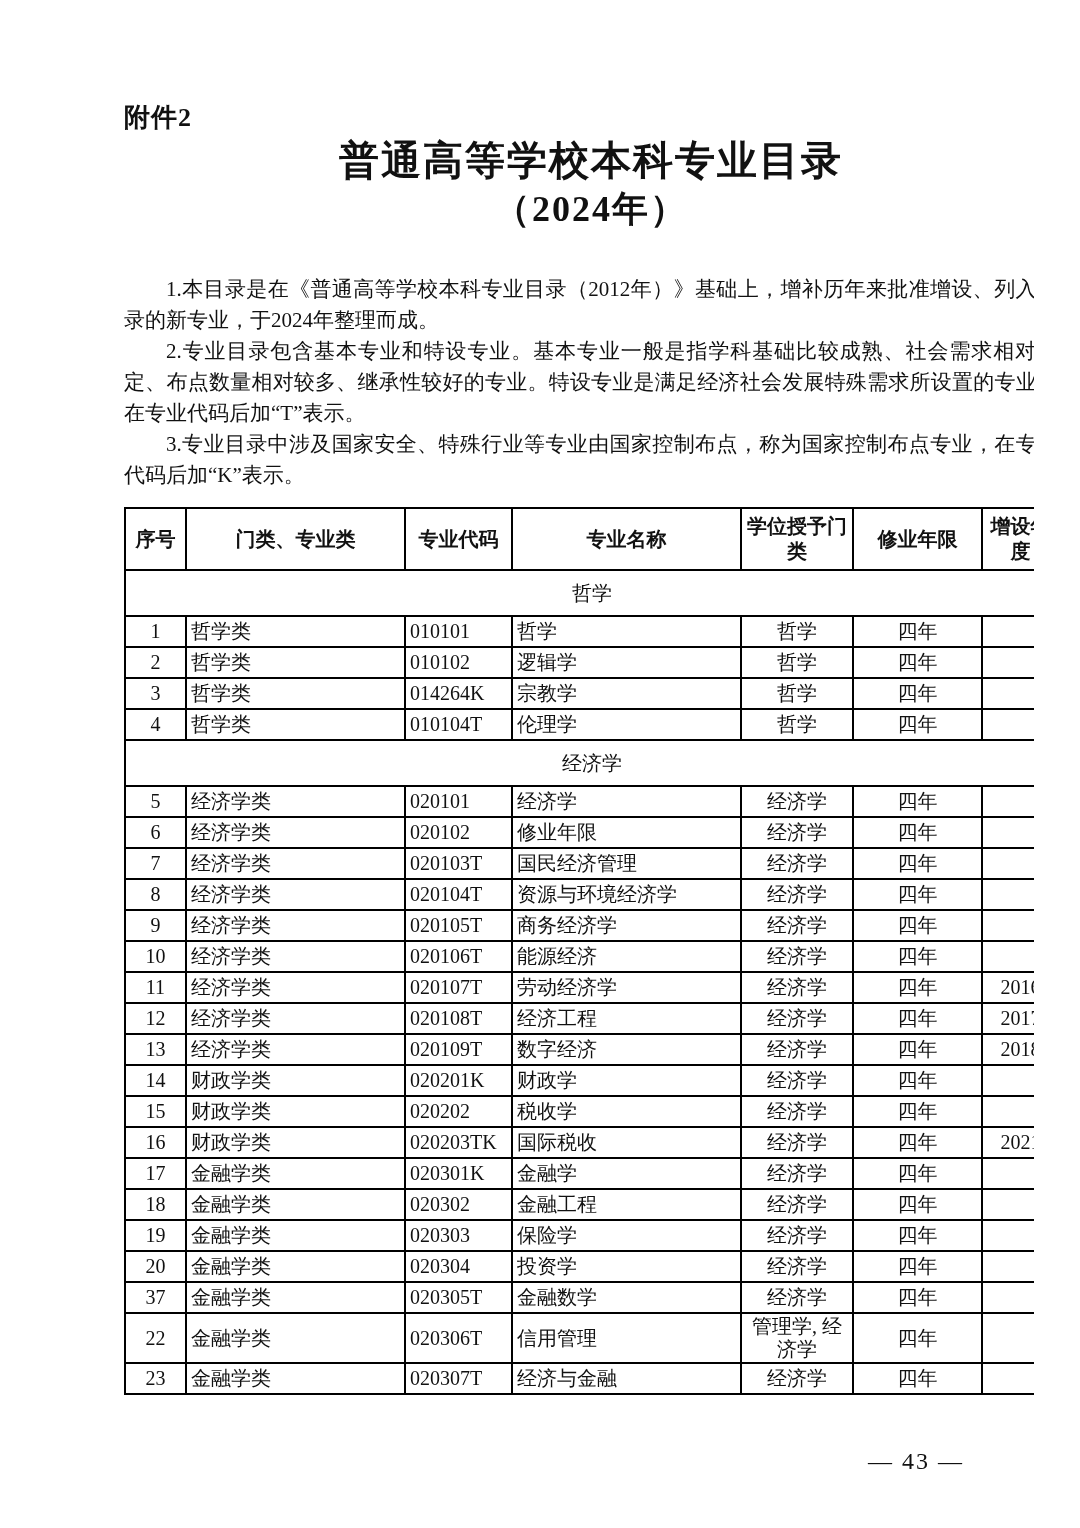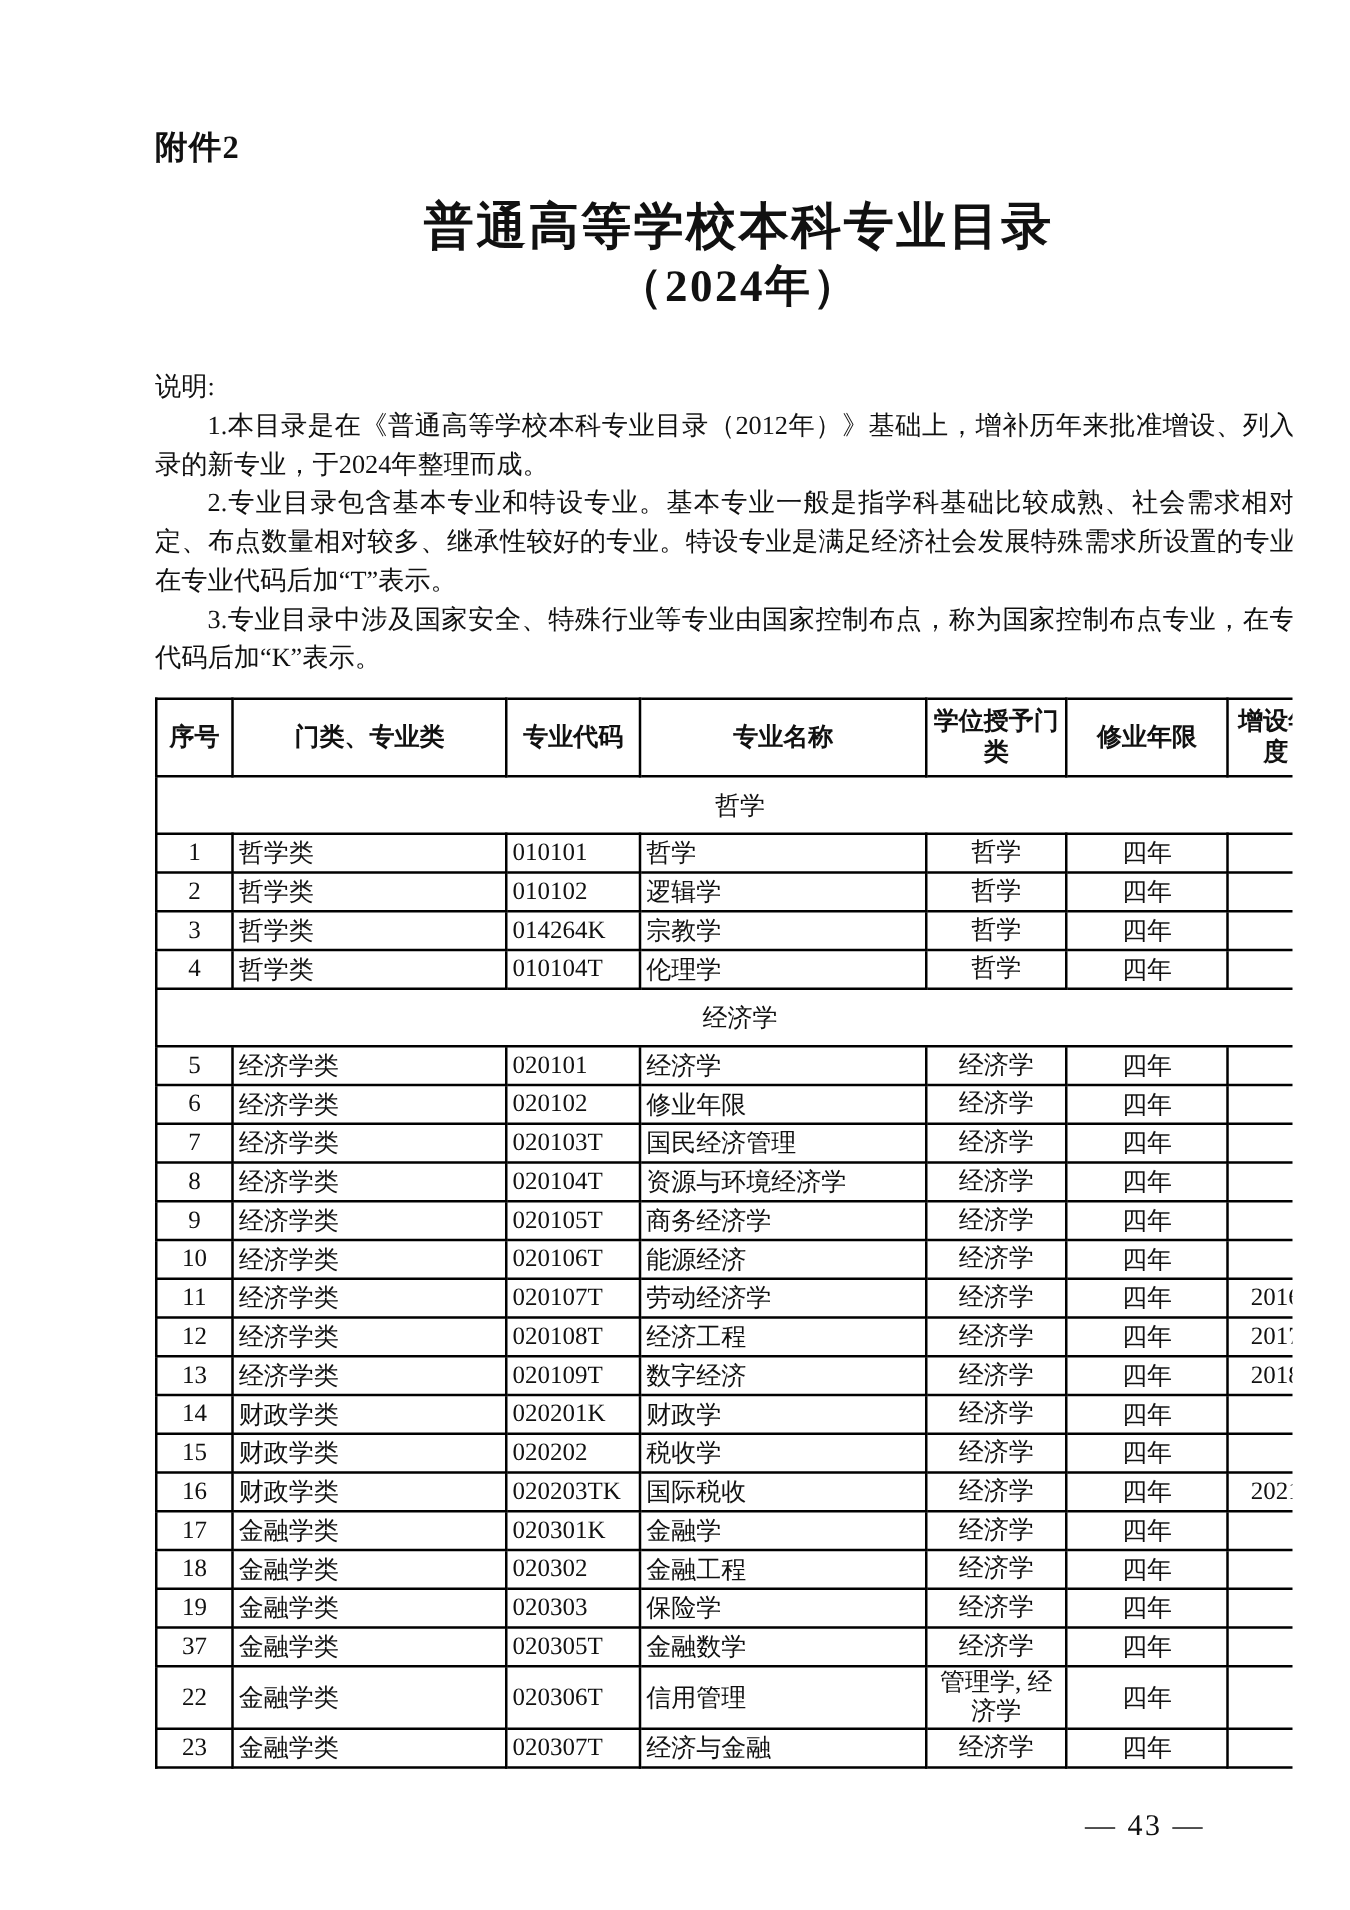--- a/index.html
+++ b/index.html
@@ -22,21 +22,21 @@
     top: 0;
     width: 934px;
   }
   .attachment-label {
     margin-top: 100px;
     font-size: 26px;
     font-weight: bold;
     letter-spacing: 1px;
   }
   .doc-title {
-    margin-top: 20px;
+    margin-top: 0;
     text-align: center;
     font-size: 40px;
     font-weight: bold;
     line-height: 1.3;
     letter-spacing: 2px;
   }
   .doc-subtitle {
     text-align: center;
     font-size: 36px;
     font-weight: bold;
@@ -102,21 +102,20 @@
 <div class="page">
   <div class="content">
 
     <div class="attachment-label">附件2</div>
 
     <div class="doc-title">普通高等学校本科专业目录</div>
 
     <div class="doc-subtitle">（2024年）</div>
 
     <div class="notes">
-      <p class="notes-heading">说明:</p>
       <p class="note">1.本目录是在《普通高等学校本科专业目录（2012年）》基础上，增补历年来批准增设、列入目录的新专业，于2024年整理而成。</p>
       <p class="note">2.专业目录包含基本专业和特设专业。基本专业一般是指学科基础比较成熟、社会需求相对稳定、布点数量相对较多、继承性较好的专业。特设专业是满足经济社会发展特殊需求所设置的专业，在专业代码后加“T”表示。</p>
       <p class="note">3.专业目录中涉及国家安全、特殊行业等专业由国家控制布点，称为国家控制布点专业，在专业代码后加“K”表示。</p>
     </div>
 
     <table class="catalog">
       <colgroup>
         <col style="width:61px">
         <col style="width:219px">
         <col style="width:107px">
@@ -308,20 +307,29 @@
           <tr class="data-row">
             <td class="c0">19</td>
             <td class="c1">金融学类</td>
             <td class="c2">020303</td>
             <td class="c3">保险学</td>
             <td class="c4">经济学</td>
             <td class="c5">四年</td>
             <td class="c6"></td>
           </tr>
           <tr class="data-row">
+            <td class="c0">20</td>
+            <td class="c1">金融学类</td>
+            <td class="c2">020304</td>
+            <td class="c3">投资学</td>
+            <td class="c4">经济学</td>
+            <td class="c5">四年</td>
+            <td class="c6"></td>
+          </tr>
+          <tr class="data-row">
             <td class="c0">37</td>
             <td class="c1">金融学类</td>
             <td class="c2">020305T</td>
             <td class="c3">金融数学</td>
             <td class="c4">经济学</td>
             <td class="c5">四年</td>
             <td class="c6"></td>
           </tr>
           <tr class="data-row">
             <td class="c0">22</td>

